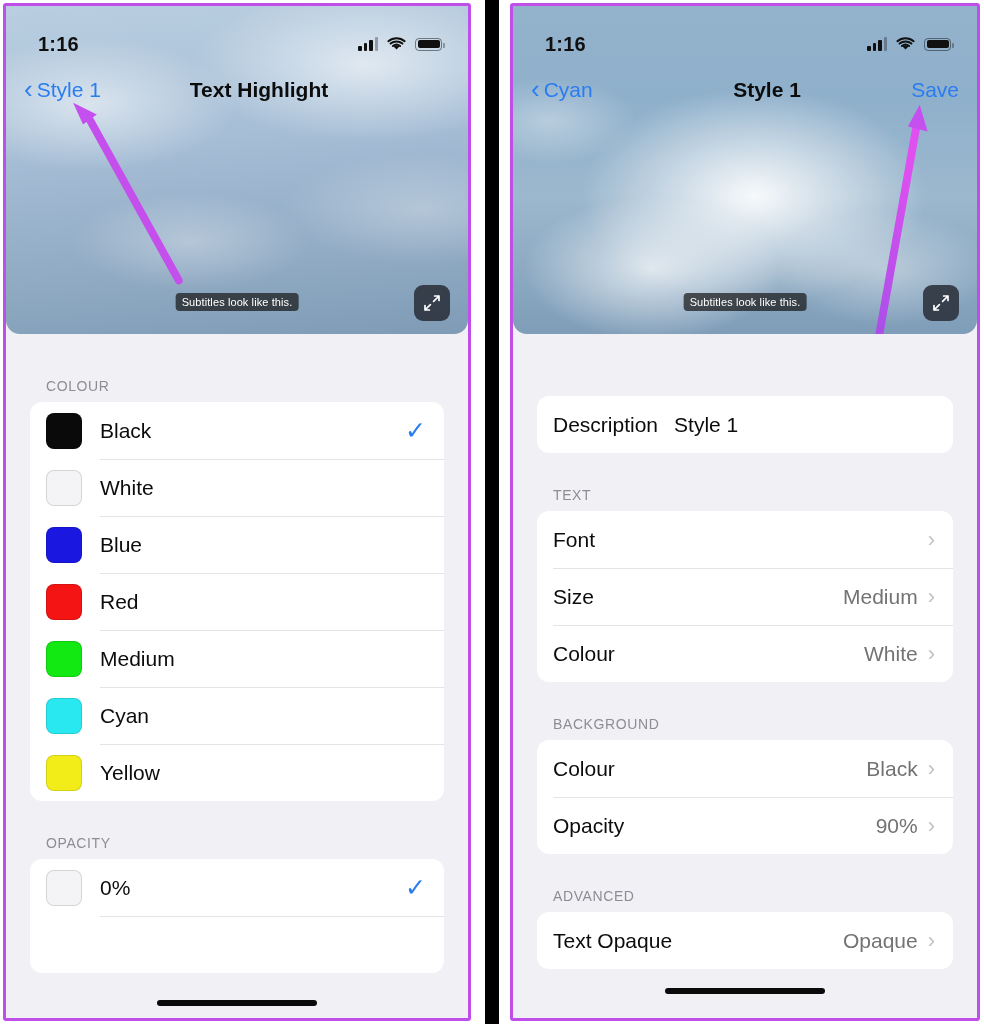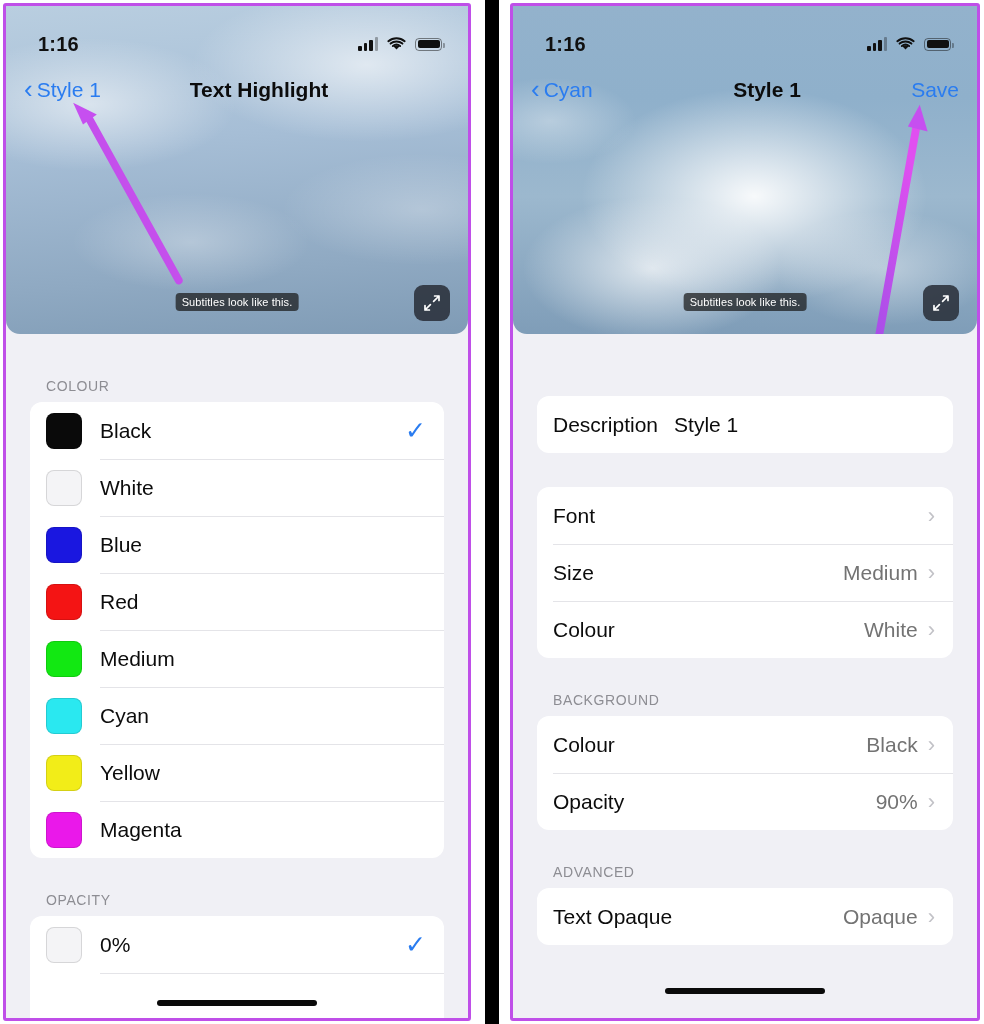--- a/index.html
+++ b/index.html
@@ -254,24 +254,20 @@
             <span class="row-label">Medium</span>
           </div>
           <div class="row indent">
             <span class="swatch" style="background:#2ae8f0"></span>
             <span class="row-label">Cyan</span>
           </div>
           <div class="row indent">
             <span class="swatch" style="background:#f2ed18"></span>
             <span class="row-label">Yellow</span>
           </div>
-          <div class="row indent">
-            <span class="swatch" style="background:#ea18ea"></span>
-            <span class="row-label">Magenta</span>
-          </div>
         </div>
 
         <div class="gap-md"></div>
         <div class="sec-header">OPACITY</div>
         <div class="card">
           <div class="row indent">
             <span class="swatch" style="background:#f4f4f6"></span>
             <span class="row-label">0%</span>
             <span class="check">✓</span>
           </div>
@@ -347,20 +343,21 @@
       <div class="body">
         <div class="gap-lg" style="height:62px"></div>
         <div class="card">
           <div class="row">
             <span class="row-label plain">Description</span>
             <span class="desc-value">Style 1</span>
           </div>
         </div>
 
         <div class="gap-md"></div>
+        <div class="sec-header">TEXT</div>
         <div class="card">
           <div class="row">
             <span class="row-label plain">Font</span>
             <span class="row-value"></span>
             <span class="chev-r">›</span>
           </div>
           <div class="row">
             <span class="row-label plain">Size</span>
             <span class="row-value">Medium</span>
             <span class="chev-r">›</span>

